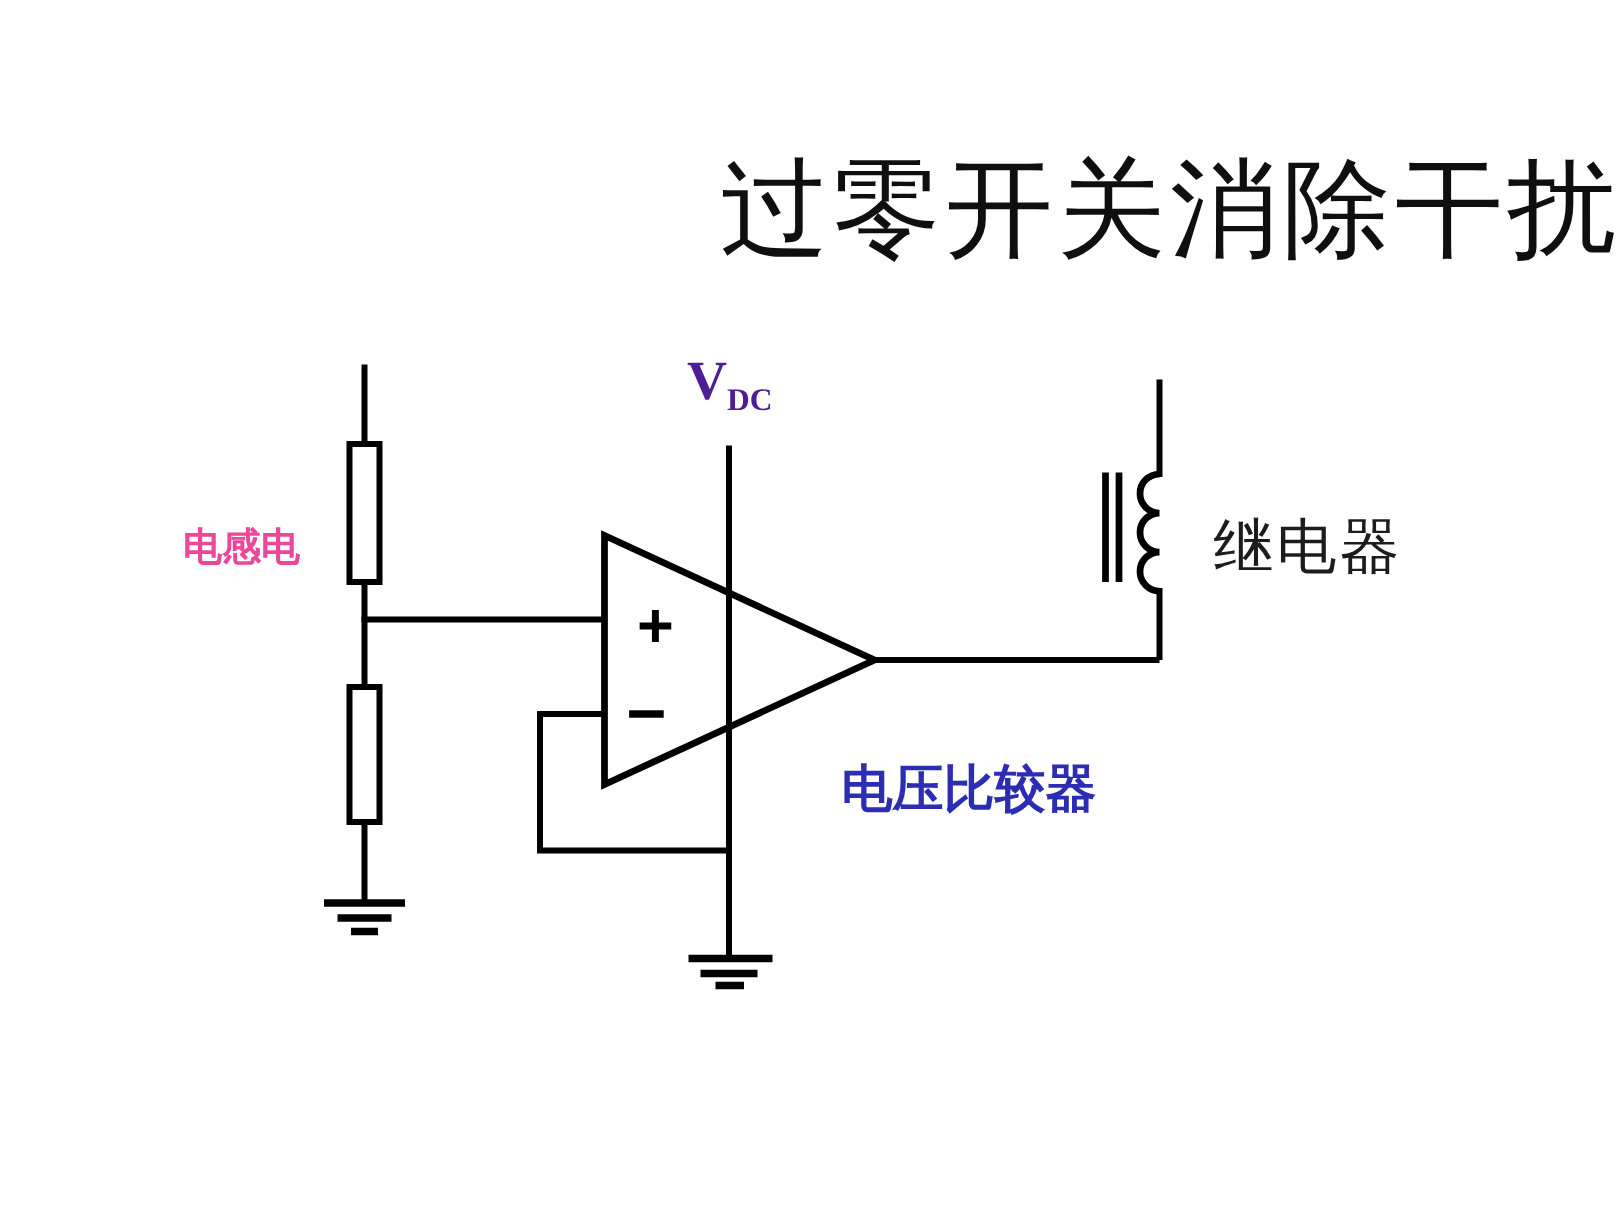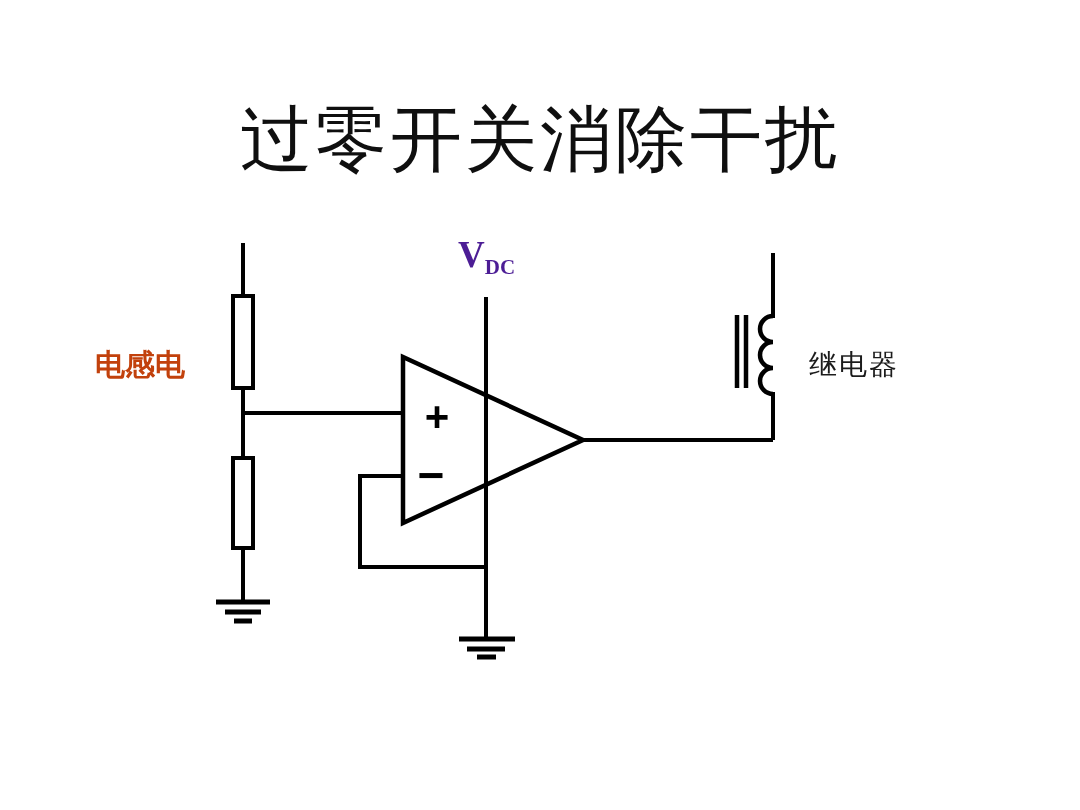--- a/index.html
+++ b/index.html
@@ -18,21 +18,21 @@
   .circuit-svg {
     position: absolute;
     left: 0;
     top: 0;
   }
   .slide-title {
     position: absolute;
     left: 0;
     right: 0;
     top: 92px;
-    text-align: center;
+    text-align: right;
     font-family: "Liberation Serif", "DejaVu Serif", serif;
     font-size: 72px;
     font-weight: 400;
     letter-spacing: 3px;
     color: #0f0f0f;
     white-space: nowrap;
   }
   .vdc-label {
     position: absolute;
     left: 458px;
@@ -47,45 +47,45 @@
   .vdc-label sub {
     font-size: 21px;
     vertical-align: -7px;
     letter-spacing: 0px;
   }
   .inductor-sampling-label {
     position: absolute;
     left: 80px;
     top: 345px;
     width: 120px;
-    text-align: center;
-    color: #c2410c;
+    text-align: right;
+    color: #ec4899;
     font-weight: 700;
-    font-size: 30px;
+    font-size: 26px;
     line-height: 39px;
     white-space: nowrap;
   }
   .comparator-label {
     position: absolute;
     left: 561px;
     top: 508px;
     color: #2d2db4;
     font-weight: 700;
     font-size: 34px;
     line-height: 36px;
     white-space: nowrap;
   }
   .relay-label {
     position: absolute;
     left: 809px;
     top: 346px;
     color: #1c1c1c;
     font-family: "Liberation Serif", "DejaVu Serif", serif;
     font-weight: 400;
-    font-size: 28px;
+    font-size: 40px;
     line-height: 38px;
     letter-spacing: 2px;
     white-space: nowrap;
   }
   .opamp-plus {
     position: absolute;
     left: 420px;
     top: 395px;
     width: 34px;
     text-align: center;
@@ -153,20 +153,21 @@
   </svg>
 
   <div class="slide-title">过零开关消除干扰</div>
 
   <div class="vdc-label"><span>V</span><sub>DC</sub></div>
 
   <div class="inductor-sampling-label">
     <div>电感电</div>
   </div>
 
+  <div class="comparator-label">电压比较器</div>
 
   <div class="relay-label">继电器</div>
 
   <div class="opamp-plus">+</div>
 
   <div class="opamp-minus">−</div>
 
 </div>
 
 </body></html>

